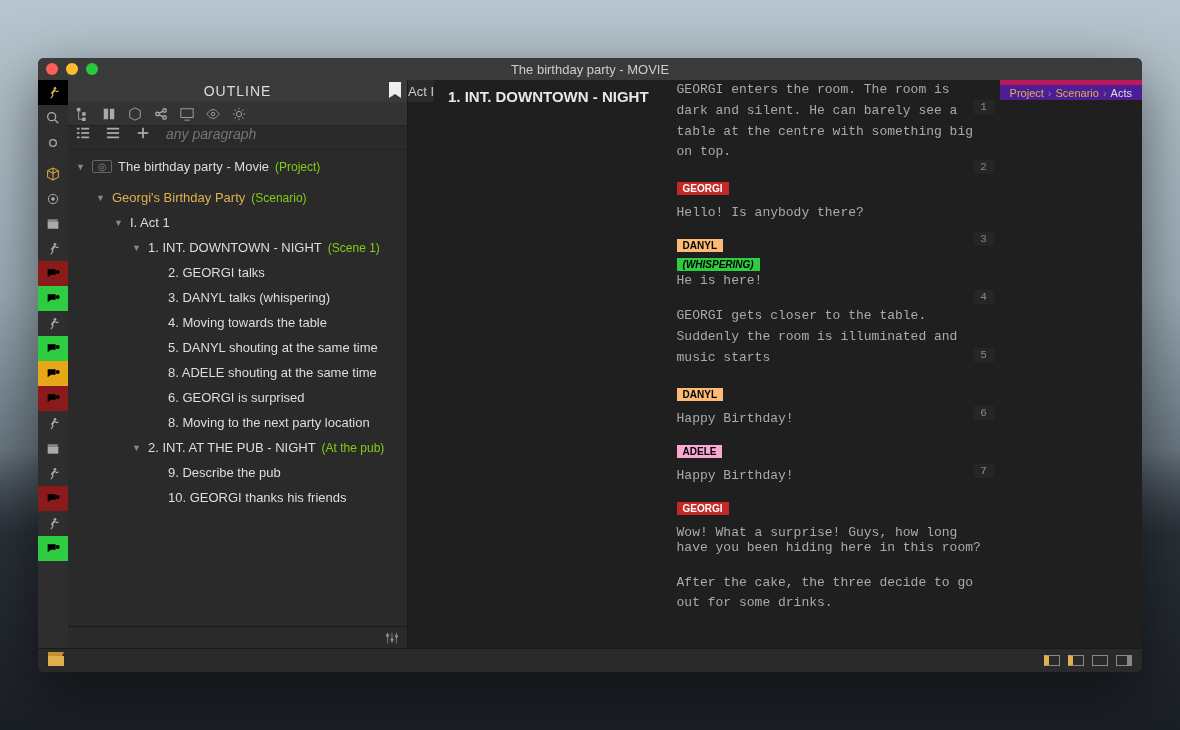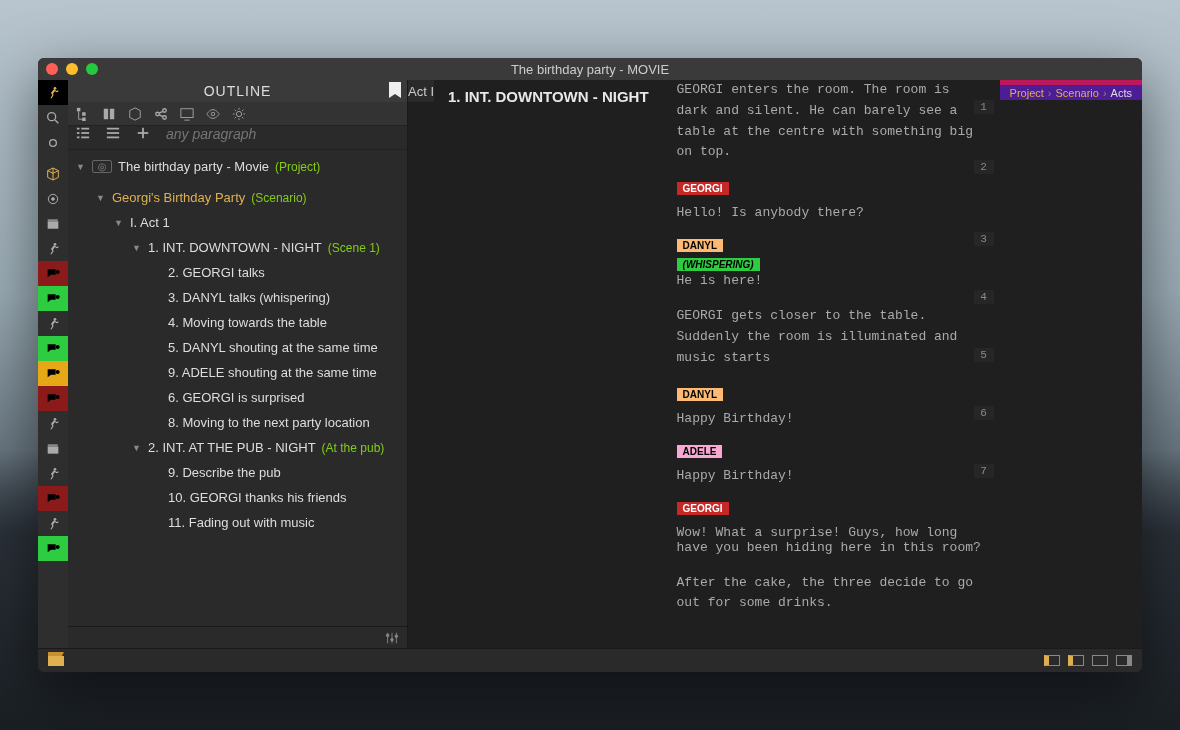--- a/index.html
+++ b/index.html
@@ -491,41 +491,38 @@
         <div class="tree-row lvl-4">
             <span>3. DANYL talks (whispering)</span>
           </div>
         <div class="tree-row lvl-4">
             <span>4. Moving towards the table</span>
           </div>
         <div class="tree-row lvl-4">
             <span>5. DANYL shouting at the same time</span>
           </div>
         <div class="tree-row lvl-4">
-            <span>9. ADELE shouting at the same time</span>
+            <span>8. ADELE shouting at the same time</span>
           </div>
         <div class="tree-row lvl-4">
             <span>6. GEORGI is surprised</span>
           </div>
         <div class="tree-row lvl-4">
             <span>8. Moving to the next party location</span>
           </div>
         <div class="tree-row lvl-3">
           <span class="tree-arrow">▼</span>
           <span>2. INT.  AT THE PUB - NIGHT</span>
           <span class="tree-suffix">(At the pub)</span>
         </div>
         <div class="tree-row lvl-4">
             <span>9. Describe the pub</span>
           </div>
         <div class="tree-row lvl-4">
             <span>10. GEORGI thanks his friends</span>
-          </div>
-        <div class="tree-row lvl-4">
-            <span>11. Fading out with music</span>
           </div>
       </div>
       <div class="outline-footer">
         <svg width="14" height="14" viewBox="0 0 16 16" fill="none" stroke="#888">
             <line x1="3" y1="2" x2="3" y2="14"></line>
             <line x1="8" y1="2" x2="8" y2="14"></line>
             <line x1="13" y1="2" x2="13" y2="14"></line>
             <circle cx="3" cy="5" r="1.5" fill="#888"></circle>
             <circle cx="8" cy="10" r="1.5" fill="#888"></circle>
             <circle cx="13" cy="6" r="1.5" fill="#888"></circle>

